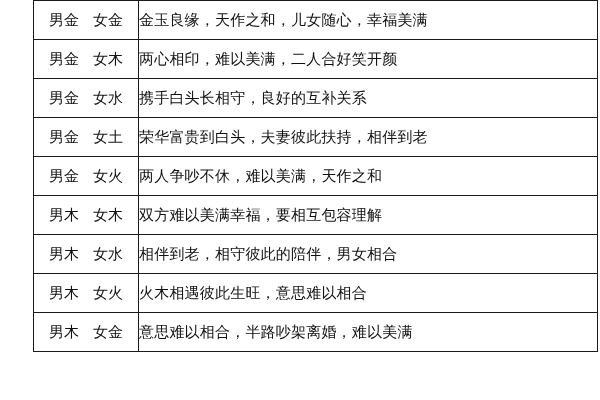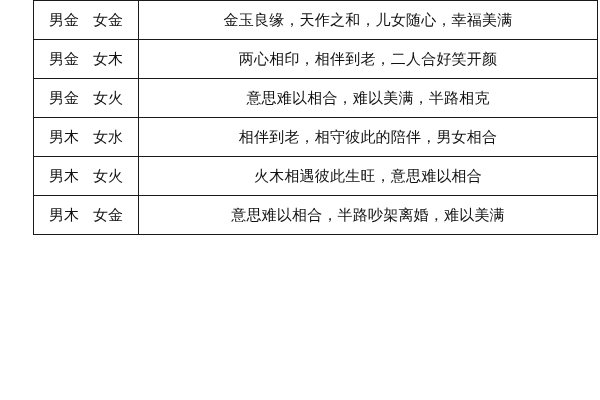--- a/index.html
+++ b/index.html
@@ -42,21 +42,21 @@
   }
   td.pair-cell .male,
   td.pair-cell .female {
     display: inline-block;
   }
   td.pair-cell .male {
     margin-right: 14px;
   }
   td.desc-cell {
     width: 458px;
-    text-align: center;
+    text-align: left;
     padding-left: 9px;
     letter-spacing: 0.2px;
   }
   .first-row td {
     border-top: none;
   }
   .last-row td {
     border-bottom: none;
   }
 </style>
@@ -69,27 +69,45 @@
       <tr class="first-row">
         <td class="pair-cell">
           <span class="male">男金</span><span class="female">女金</span>
         </td>
         <td class="desc-cell">金玉良缘，天作之和，儿女随心，幸福美满</td>
       </tr>
       <tr>
         <td class="pair-cell">
           <span class="male">男金</span><span class="female">女木</span>
         </td>
-        <td class="desc-cell">两心相印，相伴到老，二人合好笑开颜</td>
+        <td class="desc-cell">两心相印，难以美满，二人合好笑开颜</td>
+      </tr>
+      <tr>
+        <td class="pair-cell">
+          <span class="male">男金</span><span class="female">女水</span>
+        </td>
+        <td class="desc-cell">携手白头长相守，良好的互补关系</td>
+      </tr>
+      <tr>
+        <td class="pair-cell">
+          <span class="male">男金</span><span class="female">女土</span>
+        </td>
+        <td class="desc-cell">荣华富贵到白头，夫妻彼此扶持，相伴到老</td>
       </tr>
       <tr>
         <td class="pair-cell">
           <span class="male">男金</span><span class="female">女火</span>
         </td>
-        <td class="desc-cell">意思难以相合，难以美满，半路相克</td>
+        <td class="desc-cell">两人争吵不休，难以美满，天作之和</td>
+      </tr>
+      <tr>
+        <td class="pair-cell">
+          <span class="male">男木</span><span class="female">女木</span>
+        </td>
+        <td class="desc-cell">双方难以美满幸福，要相互包容理解</td>
       </tr>
       <tr>
         <td class="pair-cell">
           <span class="male">男木</span><span class="female">女水</span>
         </td>
         <td class="desc-cell">相伴到老，相守彼此的陪伴，男女相合</td>
       </tr>
       <tr>
         <td class="pair-cell">
           <span class="male">男木</span><span class="female">女火</span>

